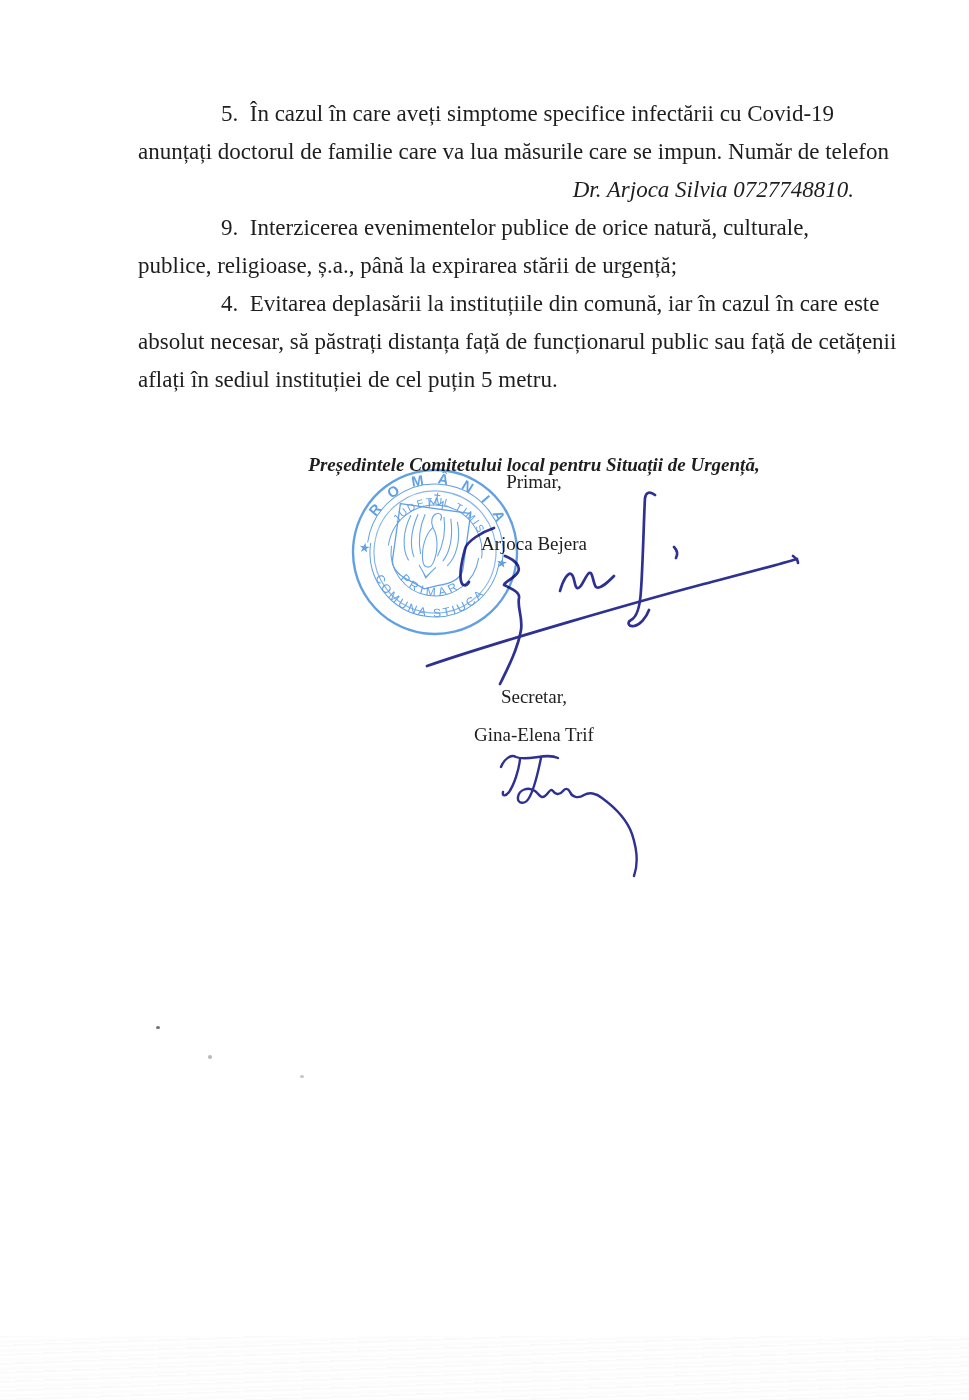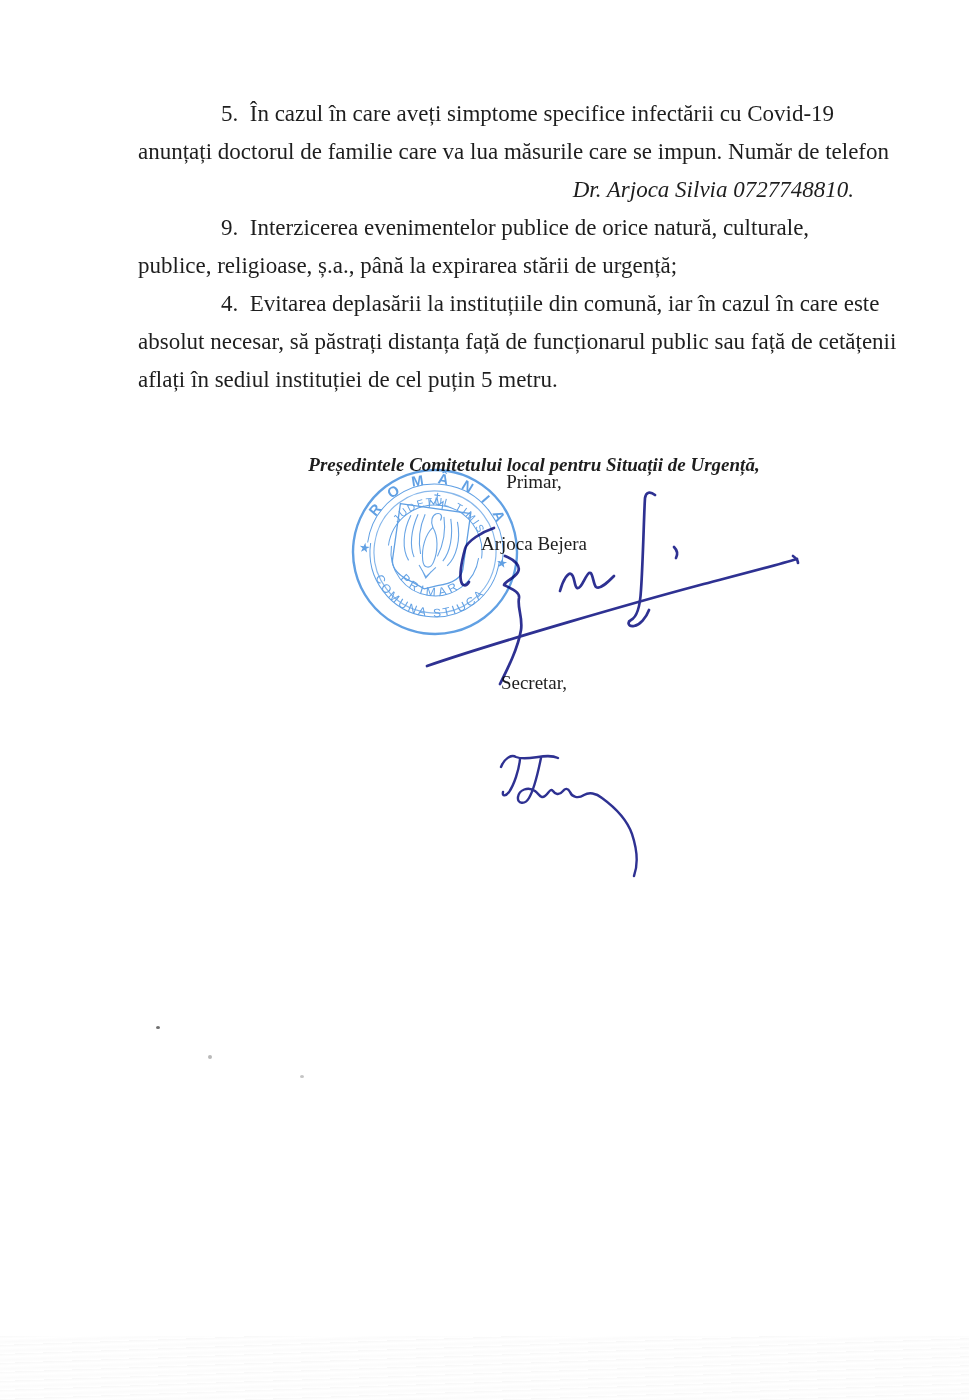--- a/index.html
+++ b/index.html
@@ -82,21 +82,22 @@
     <div class="line indent">9.  Interzicerea evenimentelor publice de orice natură, culturale,</div>
     <div class="line">publice, religioase, ș.a., până la expirarea stării de urgență;</div>
     <div class="line indent">4.  Evitarea deplasării la instituțiile din comună, iar în cazul în care este</div>
     <div class="line">absolut necesar, să păstrați distanța față de funcționarul public sau față de cetățenii</div>
     <div class="line">aflați în sediul instituției de cel puțin 5 metru.</div>
   </div>
 
   <div class="center-line title" style="top:446px">Președintele Comitetului local pentru Situații de Urgență,</div>
   <div class="center-line" style="top:463px">Primar,</div>
   <div class="center-line" style="top:525px">Arjoca Bejera</div>
-  <div class="center-line" style="top:664px">Secretar,</div>
+  <div class="center-line" style="top:678px">Secretar,</div>
+  <div class="center-line" style="top:716px">Gina-Elena Trif</div>
 
   <svg class="stamp" viewBox="0 0 172 172" aria-hidden="true">
     <g fill="none" stroke="var(--stamp-blue)">
       <circle cx="86" cy="86" r="82" stroke-width="2.4"></circle>
       <circle cx="86" cy="86" r="61" stroke-width="1.2" opacity="0.75"></circle>
 
       <g stroke-width="1.3">
         <path d="M45,43 H116 V99 C116,110 103,116 93,119 L80.5,124 L68,119 C58,116 45,110 45,99 Z"></path>
         <path d="M74,43 L74,35 L78,39 L80.5,32 L83,39 L87,35 L87,43" stroke-width="1.1"></path>
         <path d="M80.5,32 V27 M77.5,29.5 H83.5" stroke-width="1.1"></path>

